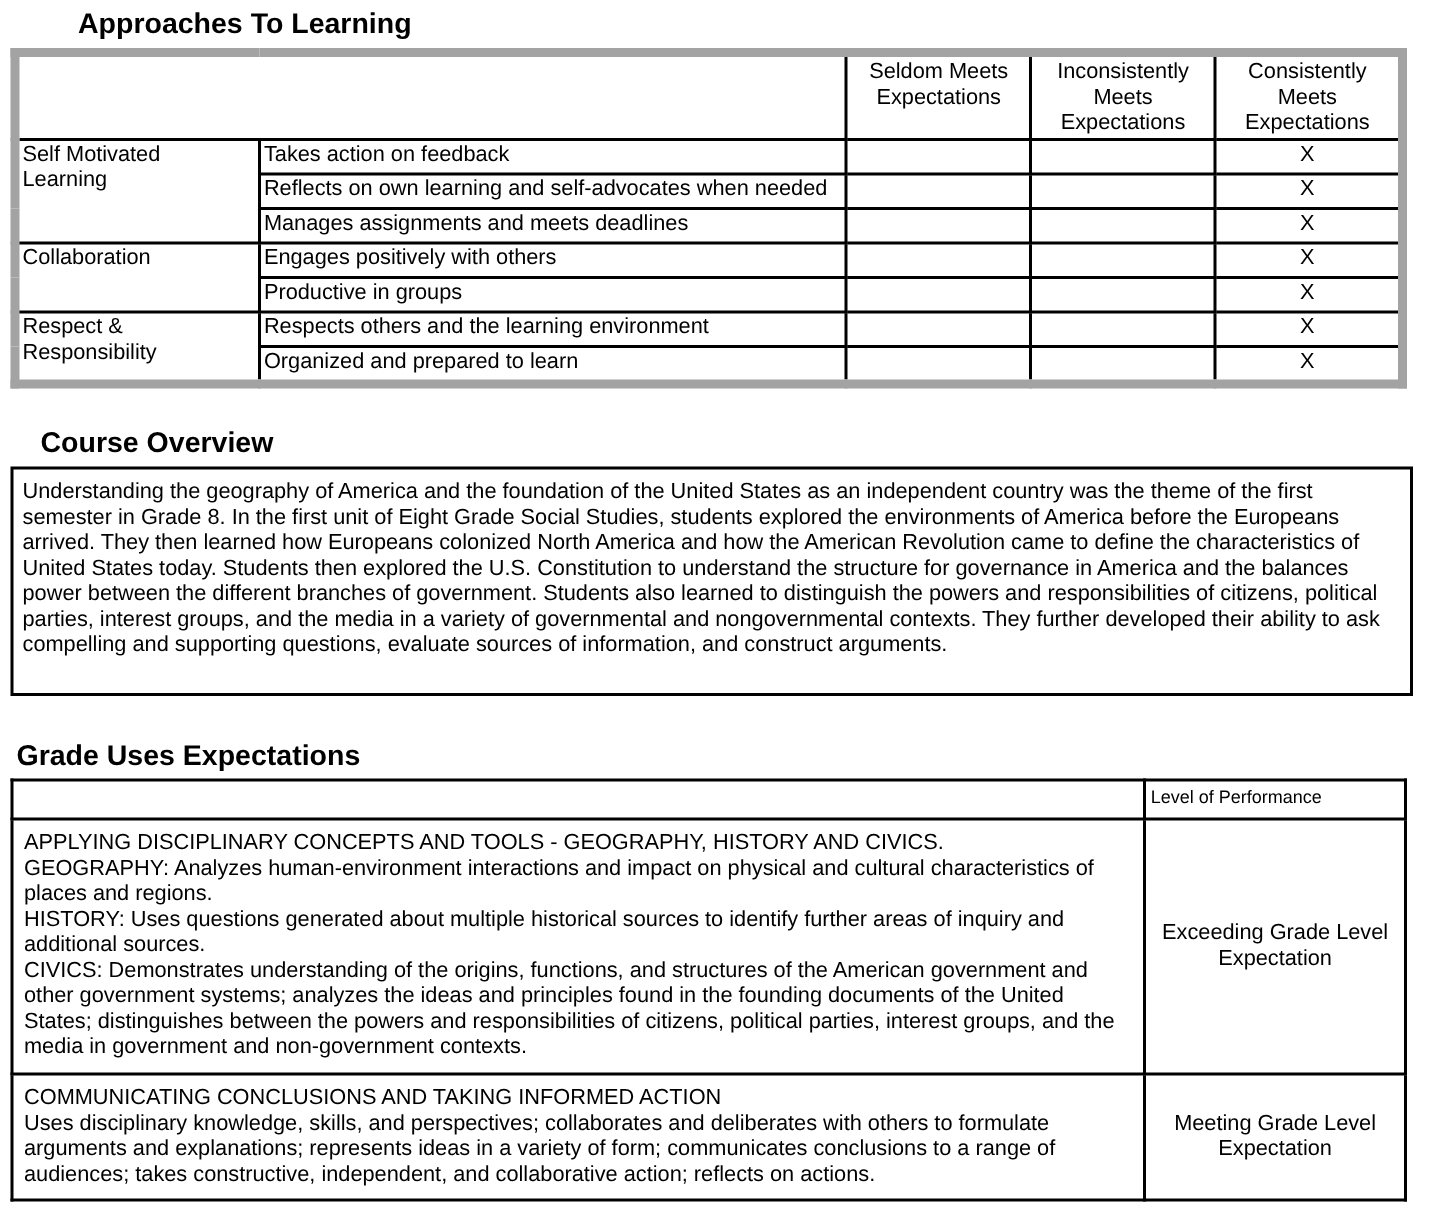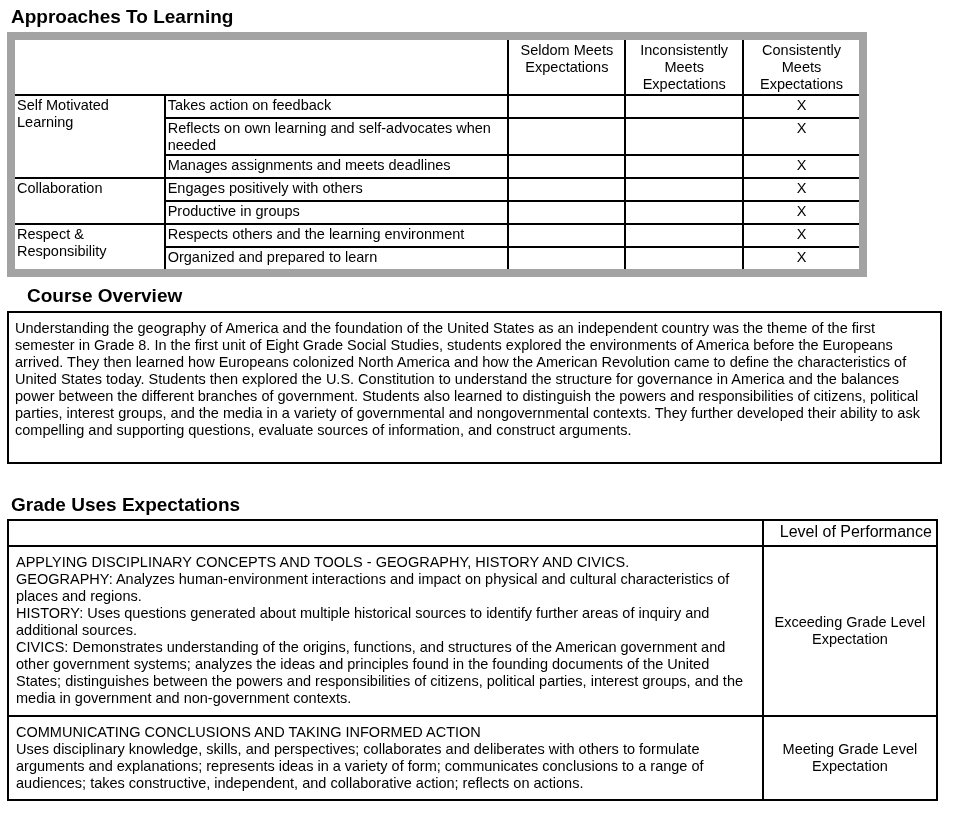--- a/index.html
+++ b/index.html
@@ -9,47 +9,47 @@
   }
   .section-title {
     position: absolute; left: 11px;
     font-family: "Liberation Sans", sans-serif;
     font-weight: bold; font-size: 19px; line-height: 22px; margin: 0;
   }
   table { border-collapse: collapse; position: absolute; }
   td, th { font-weight: normal; font-size: 14.5px; line-height: 17px; padding: 0; vertical-align: top; }
 
   
-  #atl-table { left: 7px; top: 32px; width: 860px; border: 8px solid #a3a3a3; }
+  #atl-table { left: 7px; top: 32px; width: 931px; border: 6px solid #a3a3a3; }
   #atl-table th { border: 2px solid #000; text-align: center; vertical-align: top; padding-top: 2px; height: 52px; }
   #atl-table th.blank { border-right: 2px solid #000; }
   #atl-table td { border: 2px solid #000; height: 20px; padding: 1px 2px 0 2px; }
   #atl-table td.cat { width: 157px; }
   #atl-table td.crit { width: 395px; }
   #atl-table td.mark { text-align: center; width: 118px; }
 
   
   #overview-box {
     position: absolute; left: 7px; top: 311px; width: 919px; height: 142px;
     border: 2px solid #000; padding: 7px 6px 0 6px;
     font-size: 14.5px; line-height: 17px;
   }
 
   
   #gle-table { left: 7px; top: 519px; width: 931px; border: 2px solid #000; }
-  #gle-table th { border: 2px solid #000; height: 22px; text-align: left; padding: 2px 4px 0 16px; font-size: 16px; }
+  #gle-table th { border: 2px solid #000; height: 22px; text-align: left; padding: 2px 4px 0 3px; font-size: 12px; }
   #gle-table td { border: 2px solid #000; padding: 7px 6px 6px 7px; }
   #gle-table td.desc { width: 748px; }
   #gle-table td.level { text-align: center; vertical-align: middle; width: 165px; padding: 0 4px; }
   .desc-line { display: block; }
 </style>
 </head>
 <body>
 
-<h2 class="section-title" style="top:6px;">Approaches To Learning</h2>
+<h2 class="section-title" style="top:6px;margin-left:41px;">Approaches To Learning</h2>
 
 <table id="atl-table">
   <thead>
     <tr>
       <th class="blank" colspan="2"></th>
       <th>
         <span>Seldom Meets</span><br>
         <span>Expectations</span>
       </th>
       <th>

